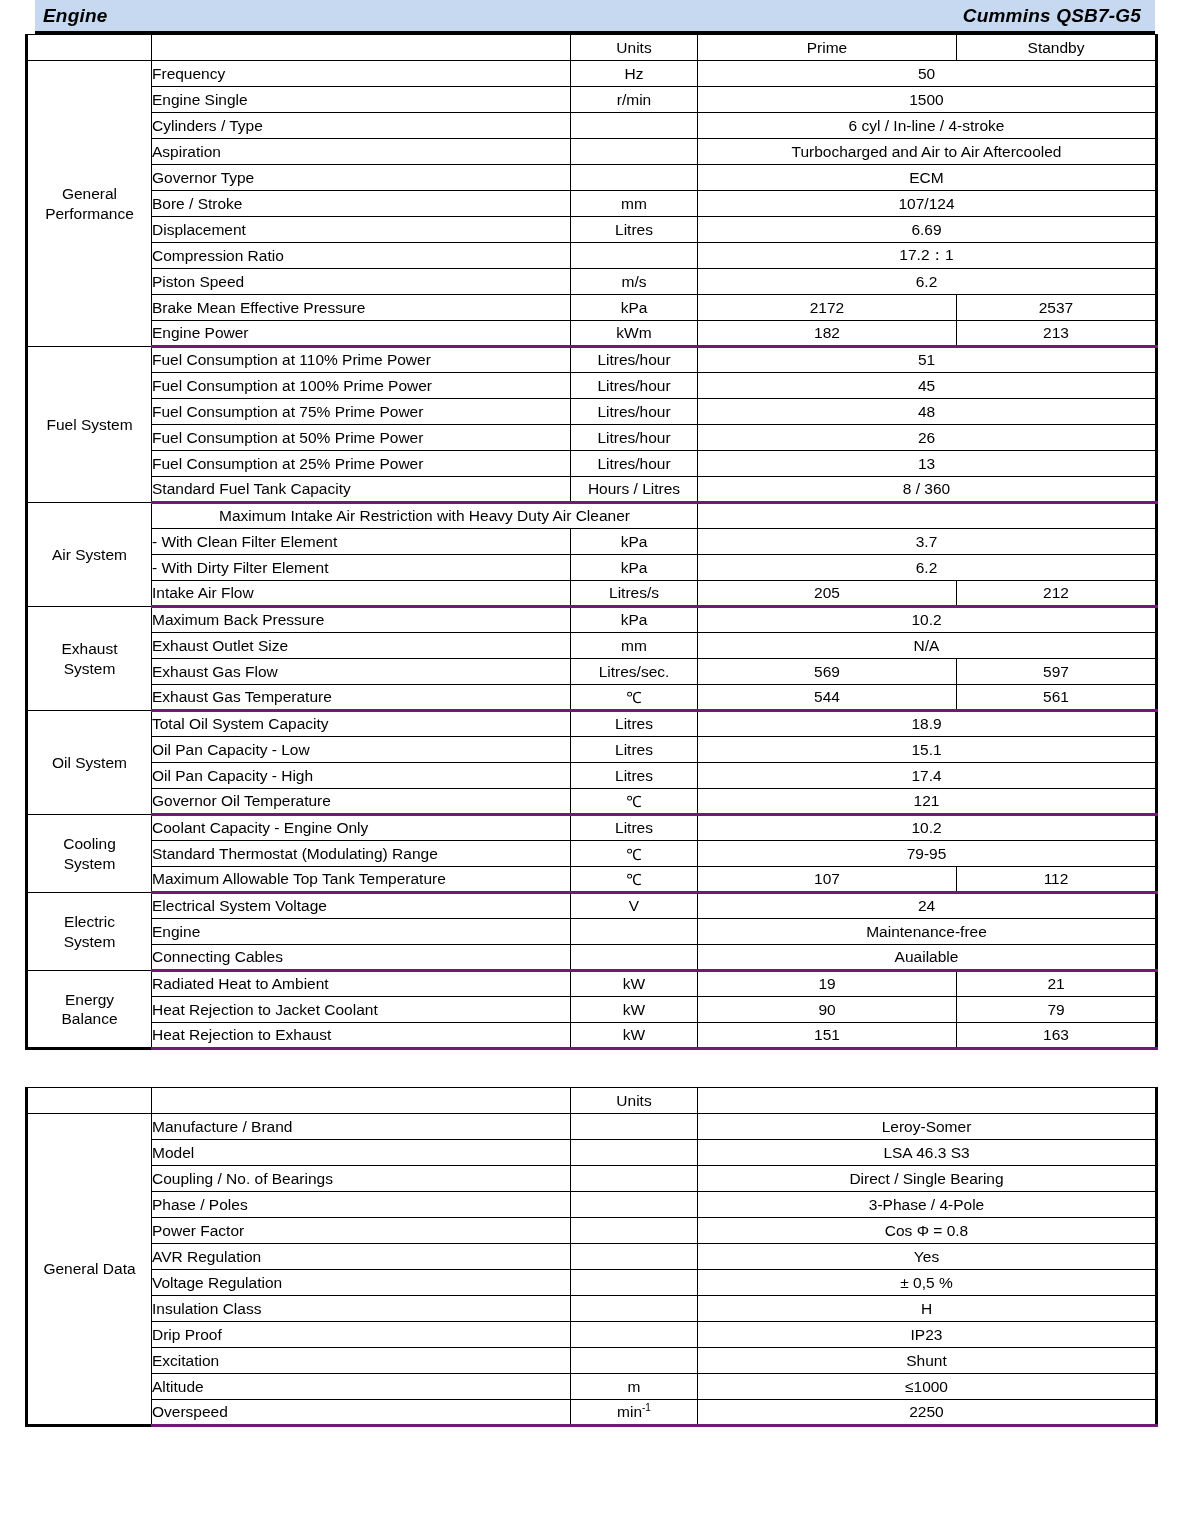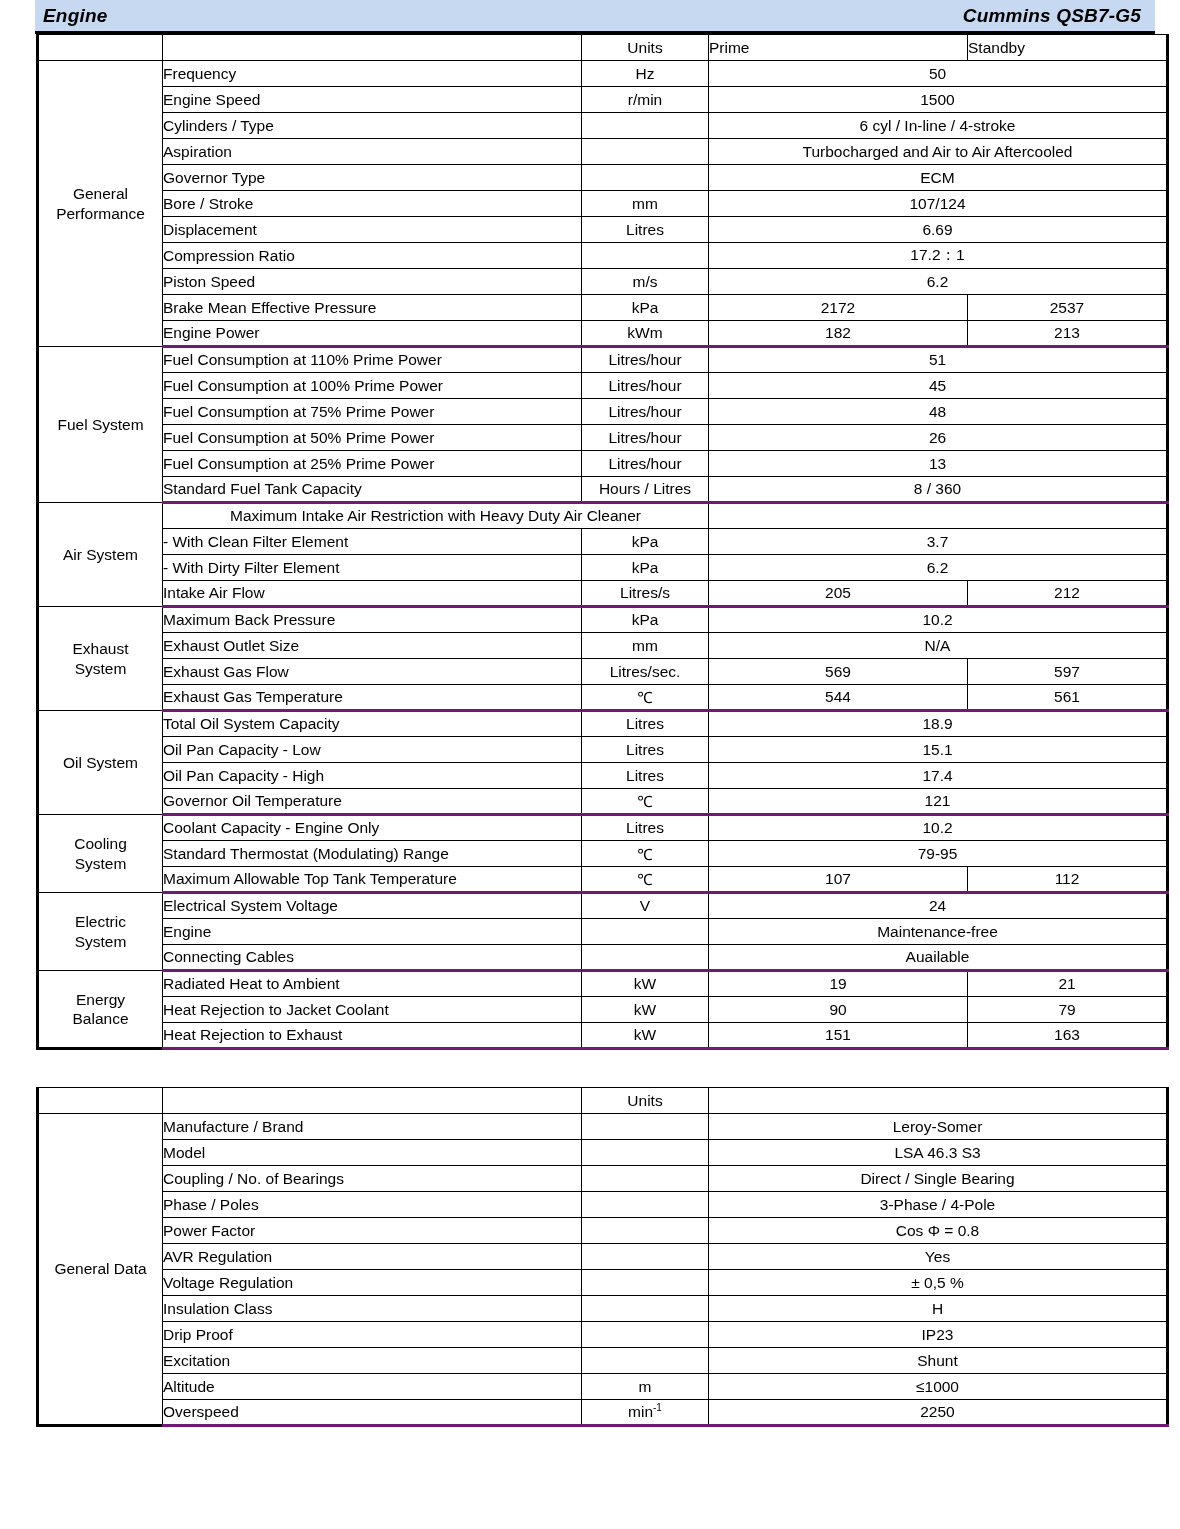--- a/index.html
+++ b/index.html
@@ -45,42 +45,41 @@
   }
 
   
   table.spec {
     border-collapse: collapse;
     table-layout: fixed;
     width: 1130px;
     border-left: 3px solid #000;
     border-right: 3px solid #000;
     border-bottom: 3px solid #000;
-    margin-left: 11px;
   }
   table.spec td,
   table.spec th {
     border: 1px solid #000;
     font-size: 15.5px;
     font-weight: normal;
     padding: 0;
     height: 26px;
     vertical-align: middle;
     box-sizing: border-box;
   }
 
   
   col.c-cat   { width: 125px; }
   col.c-lab   { width: 419px; }
   col.c-uni   { width: 127px; }
   col.c-pri   { width: 259px; }
   col.c-std   { width: 200px; }
   col.c-val   { width: 459px; }
 
-  .hdr-row td { height: 30px; border-bottom: 3px solid #000; }
+  .hdr-row td { height: 30px; text-align: center; border-bottom: 3px solid #000; }
   .hdr-row td.blank-cat { border-right: 1px solid #000; }
 
   td.cat {
     text-align: center;
     vertical-align: middle;
     line-height: 1.25;
     border-right: 3px solid #000;
   }
   td.lab  { text-align: left;   padding-left: 6px; }
   td.uni  { text-align: center; border-right: 3px solid #000; }
@@ -122,21 +121,21 @@
       </tr>
     </thead>
     <tbody id="engine-body">
         <tr>
           <td class="cat" rowspan="11">General<br>Performance</td>
           <td class="lab">Frequency</td>
           <td class="uni">Hz</td>
           <td class="val-span" colspan="2">50</td>
         </tr>
         <tr>
-          <td class="lab">Engine Speed</td>
+          <td class="lab">Engine Single</td>
           <td class="uni">r/min</td>
           <td class="val-span" colspan="2">1500</td>
         </tr>
         <tr>
           <td class="lab">Cylinders / Type</td>
           <td class="uni"></td>
           <td class="val-span" colspan="2">6 cyl / In-line / 4-stroke</td>
         </tr>
         <tr>
           <td class="lab">Aspiration</td>

